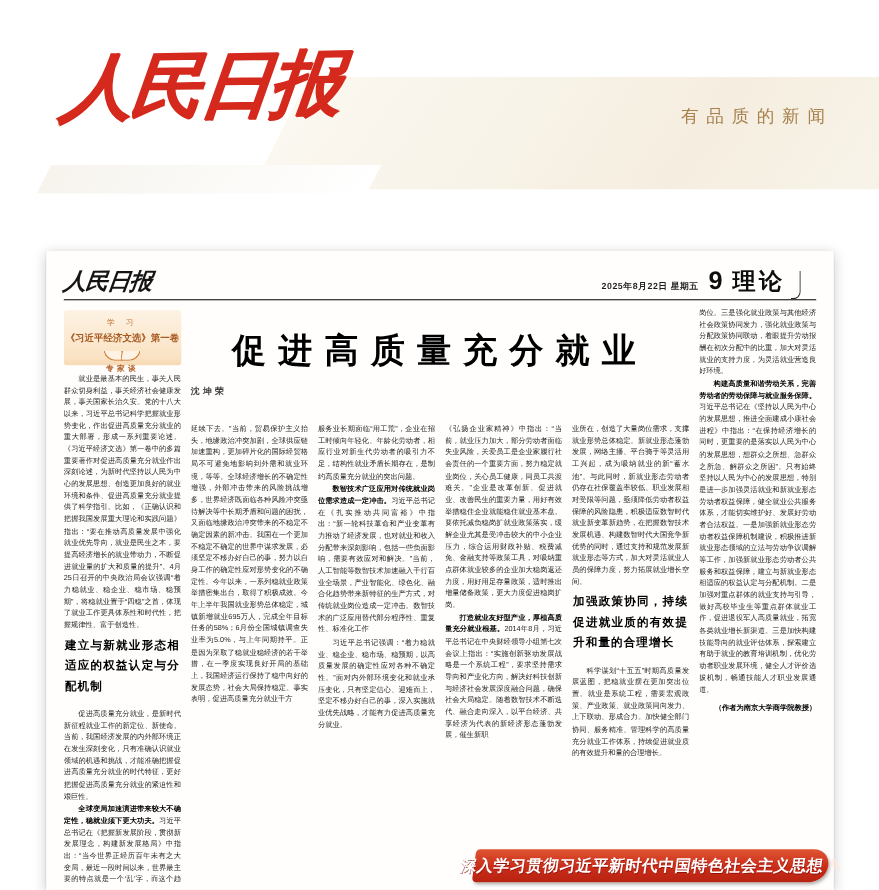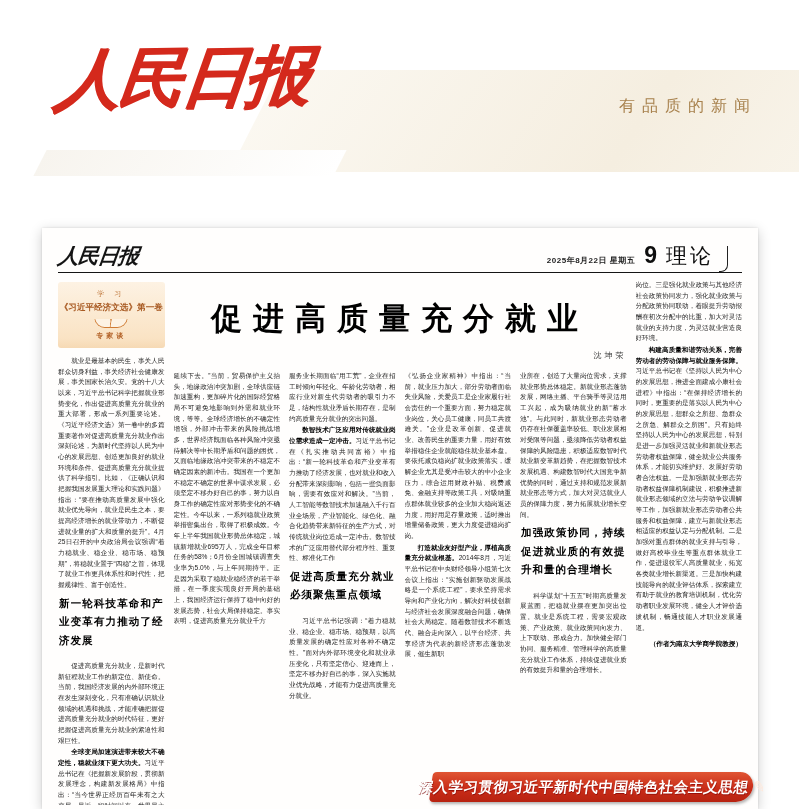--- a/index.html
+++ b/index.html
@@ -41,21 +41,21 @@
   }
   .page-header { position:absolute; top:8px; left:16px; right:16px; height:34px; }
   .mini-logo {
     display:inline-block; font-family:"DejaVu Serif","Liberation Serif",serif;
     font-style:italic; font-weight:bold; font-size:21px; color:#141414;
     transform:skewX(-7deg); letter-spacing:-1px; margin-top:6px;
   }
   .ph-right { position:absolute; right:14px; bottom:0; display:flex; align-items:baseline; gap:9px; }
   .ph-date { font-size:8px; font-weight:bold; color:#1e1e1e; letter-spacing:0.5px;margin-left:47px; }
   .ph-num { font-size:23px; font-weight:bold; color:#0e0e0e; }
-  .ph-section { font-size:21px; font-weight:normal; color:#0e0e0e; letter-spacing:3px;margin-top:36px; }
+  .ph-section { font-size:21px; font-weight:bold; color:#0e0e0e; letter-spacing:3px;margin-top:36px; }
   .bracket {
     width:9px; height:26px; align-self:flex-end; margin-left:-4px;
     border-right:1.6px solid #222; border-bottom:1.6px solid #222;
     border-bottom-right-radius:7px; transform:translateY(2px);
   }
   .rule { position:absolute; top:44px; left:16px; right:16px; border-top:1.6px solid #151515; }
   
   .content {
     position:absolute; top:52px; left:16px; right:16px; bottom:4px;
     display:grid; grid-template-columns:repeat(6,1fr); grid-template-rows:auto 1fr;
@@ -69,32 +69,32 @@
   .col-2 { grid-column:2; grid-row:2; }
   .col-3 { grid-column:3; grid-row:2; }
   .col-4 { grid-column:4; grid-row:2; }
   .col-5 { grid-column:5; grid-row:2; }
   .col-6 { grid-column:6; grid-row:1/3; }
   .headline-block { grid-column:2/6; grid-row:1; padding:4px 0 6px; }
   .title {
     margin:14px 0 10px; text-align:center;
     font-size:31px; font-weight:bold; color:#000; letter-spacing:11px; white-space:nowrap;
   }
-  .byline { text-align:right; font-size:8px; color:#3a3a3a; letter-spacing:3px; margin-bottom:4px; }
+  .byline { text-align:left; font-size:8px; color:#3a3a3a; letter-spacing:3px; margin-bottom:19px;font-weight:bold; }
   .para { margin:0 0 1px; text-indent:2em; }
   .para.noindent { text-indent:0; }
   .para b { color:#000; }
   .subhead {
     font-size:10.5px; font-weight:bold; line-height:1.75; color:#000;
     margin:3px 1px 12px; text-align:justify; letter-spacing:1px;
   }
   .credit { margin:6px 0 0; text-align:right; font-weight:bold; color:#000; }
   
   .study-box {
-    height:66px; margin:2px 0 8px; padding-top:6px; text-align:center;
+    height:50px; margin:2px 0 8px; padding-top:6px; text-align:center;
     background:linear-gradient(180deg,#fdf2e3 0%,#fae3c4 85%,#f6d9b4 100%);
     border-radius:3px; color:#b4642a; position:relative;
   }
   .sb-label { font-size:7px; letter-spacing:4px; color:#c07a3e; }
   .sb-title { font-size:8.6px; font-weight:bold; margin-top:2px; color:#a85a22; }
   .book { width:34px; height:9px; margin:4px auto 2px; position:relative; }
   .book::before, .book::after {
     content:""; position:absolute; top:0; width:15px; height:8px;
     border:1.3px solid #cf7b33; border-top:none; background:#fdf2e3;
   }
@@ -143,38 +143,37 @@
 
     <div class="col col-1">
       <div class="study-box">
         <div class="sb-label">学 习</div>
         <div class="sb-title">《习近平经济文选》第一卷</div>
         <div class="book"></div>
         <div class="sb-footer">专家谈</div>
       </div>
       <div>
           <p class="para">就业是最基本的民生，事关人民群众切身利益，事关经济社会健康发展，事关国家长治久安。党的十八大以来，习近平总书记科学把握就业形势变化，作出促进高质量充分就业的重大部署，形成一系列重要论述。《习近平经济文选》第一卷中的多篇重要著作对促进高质量充分就业作出深刻论述，为新时代坚持以人民为中心的发展思想、创造更加良好的就业环境和条件、促进高质量充分就业提供了科学指引。比如，《正确认识和把握我国发展重大理论和实践问题》指出：“要在推动高质量发展中强化就业优先导向，就业是民生之本，要提高经济增长的就业带动力，不断促进就业量的扩大和质量的提升”。4月25日召开的中央政治局会议强调“着力稳就业、稳企业、稳市场、稳预期”，将稳就业置于“四稳”之首，体现了就业工作更具体系性和时代性，把握规律性、富于创造性。</p>
-          <h3 class="subhead">新一轮科技革命和产业变革有力推动了经济发展</h3>
+          <h3 class="subhead">建立与新就业形态相适应的权益认定与分配机制</h3>
           <p class="para">促进高质量充分就业，是新时代新征程就业工作的新定位、新使命。当前，我国经济发展的内外部环境正在发生深刻变化，只有准确认识就业领域的机遇和挑战，才能准确把握促进高质量充分就业的时代特征，更好把握促进高质量充分就业的紧迫性和艰巨性。</p>
           <p class="para"><b>全球变局加速演进带来较大不确定性，稳就业须下更大功夫。</b>习近平总书记在《把握新发展阶段，贯彻新发展理念，构建新发展格局》中指出：“当今世界正经历百年未有之大变局，最近一段时间以来，世界最主要的特点就是一个‘乱’字，而这个趋势看来会</p>
         </div>
     </div>
 
     <div class="headline-block">
       <h1 class="title">促进高质量充分就业</h1>
       <div class="byline">沈坤荣</div>
     </div>
 
     <div class="col col-2">
         <p class="para noindent">延续下去。”当前，贸易保护主义抬头，地缘政治冲突加剧，全球供应链加速重构，更加碎片化的国际经贸格局不可避免地影响到外需和就业环境，等等。全球经济增长的不确定性增强，外部冲击带来的风险挑战增多，世界经济既面临各种风险冲突亟待解决等中长期矛盾和问题的困扰，又面临地缘政治冲突带来的不稳定不确定因素的新冲击。我国在一个更加不稳定不确定的世界中谋求发展，必须坚定不移办好自己的事，努力以自身工作的确定性应对形势变化的不确定性。今年以来，一系列稳就业政策举措密集出台，取得了积极成效。今年上半年我国就业形势总体稳定，城镇新增就业695万人，完成全年目标任务的58%；6月份全国城镇调查失业率为5.0%，与上年同期持平。正是因为采取了稳就业稳经济的若干举措，在一季度实现良好开局的基础上，我国经济运行保持了稳中向好的发展态势，社会大局保持稳定。事实表明，促进高质量充分就业千方</p>
       </div>
     <div class="col col-3">
         <p class="para noindent">服务业长期面临“用工荒”，企业在招工时倾向年轻化、年龄化劳动者，相应行业对新生代劳动者的吸引力不足，结构性就业矛盾长期存在，是制约高质量充分就业的突出问题。</p>
         <p class="para"><b>数智技术广泛应用对传统就业岗位需求造成一定冲击。</b>习近平总书记在《扎实推动共同富裕》中指出：“新一轮科技革命和产业变革有力推动了经济发展，也对就业和收入分配带来深刻影响，包括一些负面影响，需要有效应对和解决。”当前，人工智能等数智技术加速融入千行百业全场景，产业智能化、绿色化、融合化趋势带来新特征的生产方式，对传统就业岗位造成一定冲击。数智技术的广泛应用替代部分程序性、重复性、标准化工作</p>
-        <h3 class="subhead">促进高质量充分就业必须聚焦重点领域</h3>
         <p class="para">习近平总书记强调：“着力稳就业、稳企业、稳市场、稳预期，以高质量发展的确定性应对各种不确定性。”面对内外部环境变化和就业承压变化，只有坚定信心、迎难而上，坚定不移办好自己的事，深入实施就业优先战略，才能有力促进高质量充分就业。</p>
       </div>
     <div class="col col-4">
         <p class="para noindent">《弘扬企业家精神》中指出：“当前，就业压力加大，部分劳动者面临失业风险，关爱员工是企业家履行社会责任的一个重要方面，努力稳定就业岗位，关心员工健康，同员工共渡难关。”企业是改革创新、促进就业、改善民生的重要力量，用好有效举措稳住企业就能稳住就业基本盘。要依托减负稳岗扩就业政策落实，缓解企业尤其是受冲击较大的中小企业压力，综合运用财政补贴、税费减免、金融支持等政策工具，对吸纳重点群体就业较多的企业加大稳岗返还力度，用好用足存量政策，适时推出增量储备政策，更大力度促进稳岗扩岗。</p>
         <p class="para"><b>打造就业友好型产业，厚植高质量充分就业根基。</b>2014年8月，习近平总书记在中央财经领导小组第七次会议上指出：“实施创新驱动发展战略是一个系统工程”，要求坚持需求导向和产业化方向，解决好科技创新与经济社会发展深度融合问题，确保社会大局稳定。随着数智技术不断迭代、融合走向深入，以平台经济、共享经济为代表的新经济形态蓬勃发展，催生新职</p>
       </div>
     <div class="col col-5">
         <p class="para noindent">业所在，创造了大量岗位需求，支撑就业形势总体稳定。新就业形态蓬勃发展，网络主播、平台骑手等灵活用工兴起，成为吸纳就业的新“蓄水池”。与此同时，新就业形态劳动者仍存在社保覆盖率较低、职业发展相对受限等问题，亟须降低劳动者权益保障的风险隐患，积极适应数智时代就业新变革新趋势，在把握数智技术发展机遇、构建数智时代大国竞争新优势的同时，通过支持和规范发展新就业形态等方式，加大对灵活就业人员的保障力度，努力拓展就业增长空间。</p>
         <h3 class="subhead">加强政策协同，持续促进就业质的有效提升和量的合理增长</h3>
         <p class="para">科学谋划“十五五”时期高质量发展蓝图，把稳就业摆在更加突出位置。就业是系统工程，需要宏观政策、产业政策、就业政策同向发力、上下联动、形成合力。加快健全部门协同、服务精准、管理科学的高质量充分就业工作体系，持续促进就业质的有效提升和量的合理增长。</p>

